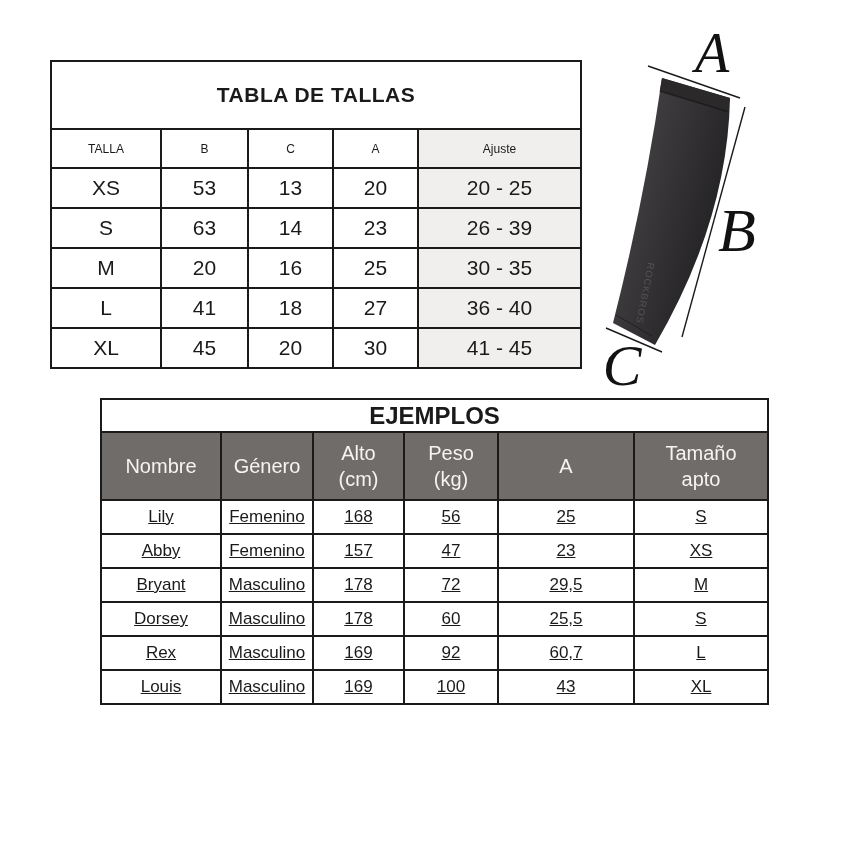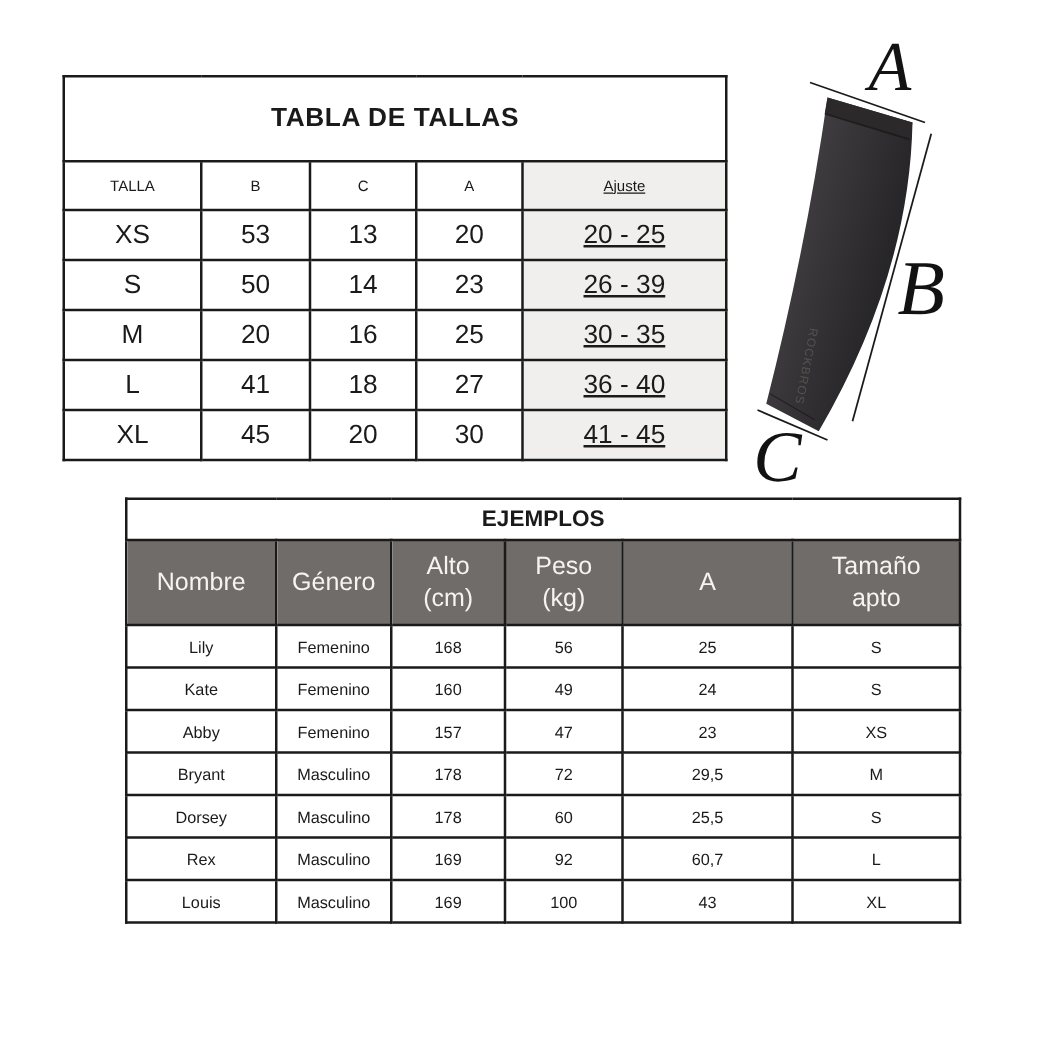--- a/index.html
+++ b/index.html
@@ -8,29 +8,29 @@
     font-family:"Liberation Sans",sans-serif;color:#1a1a1a;overflow:hidden;
   }
   table{border-collapse:collapse;table-layout:fixed;}
   td,th{border:2px solid #1a1a1a;text-align:center;vertical-align:middle;padding:0;font-weight:normal;overflow:hidden;}
 
   
   .size-table{position:absolute;left:50px;top:60px;width:530px;}
   .size-table .title-row td{height:66px;font-size:21px;font-weight:bold;letter-spacing:.5px;margin-left:12px;}
   .size-table .head-row td{height:37px;font-size:12px;}
   .size-table .data-row td{height:38px;font-size:21px;}
-  .size-table .ajuste{background:#f0efed;text-decoration:underline;}
+  .size-table .ajuste{background:#f0efed;}
 
   
   .ex-table{position:absolute;left:100px;top:398px;width:667px;}
-  .ex-table .title-row td{height:31px;font-size:18px;font-weight:bold;border-radius:15px;}
+  .ex-table .title-row td{height:31px;font-size:24px;font-weight:bold;border-radius:15px;}
   .ex-table .head-row th{height:66px;background:#706c69;color:#f5f4f2;font-size:20px;}
   .hwrap{display:flex;flex-direction:column;justify-content:center;align-items:center;height:66px;line-height:1.3;}
   .hwrap div:empty{display:none;}
-  .ex-table .data-row td{height:32px;font-size:13px;}
+  .ex-table .data-row td{height:32px;font-size:17px;text-decoration:underline;}
 
   
   .sleeve-wrap{position:absolute;left:590px;top:10px;width:260px;height:385px;}
   .dim-label{font-family:"Liberation Serif",serif;font-style:italic;fill:#121212;}
   .dim-line{stroke:#1a1a1a;stroke-width:1.4;fill:none;}
   .brand-text{font-family:"Liberation Sans",sans-serif;fill:#55524e;letter-spacing:1px;font-size:9.5px;}
 </style>
 </head>
 <body>
 
@@ -57,21 +57,21 @@
     </tr>
     <tr class="data-row">
       <td>XS</td>
       <td>53</td>
       <td>13</td>
       <td>20</td>
       <td class="ajuste">20 - 25</td>
     </tr>
     <tr class="data-row">
       <td>S</td>
-      <td>50</td>
+      <td>63</td>
       <td>14</td>
       <td>23</td>
       <td class="ajuste">26 - 39</td>
     </tr>
     <tr class="data-row">
       <td>M</td>
       <td>20</td>
       <td>16</td>
       <td>25</td>
       <td class="ajuste">30 - 35</td>
@@ -172,28 +172,20 @@
     </tr>
     <tr class="data-row">
       <td>Lily</td>
       <td>Femenino</td>
       <td>168</td>
       <td>56</td>
       <td>25</td>
       <td>S</td>
     </tr>
     <tr class="data-row">
-      <td>Kate</td>
-      <td>Femenino</td>
-      <td>160</td>
-      <td>49</td>
-      <td>24</td>
-      <td>S</td>
-    </tr>
-    <tr class="data-row">
       <td>Abby</td>
       <td>Femenino</td>
       <td>157</td>
       <td>47</td>
       <td>23</td>
       <td>XS</td>
     </tr>
     <tr class="data-row">
       <td>Bryant</td>
       <td>Masculino</td>

